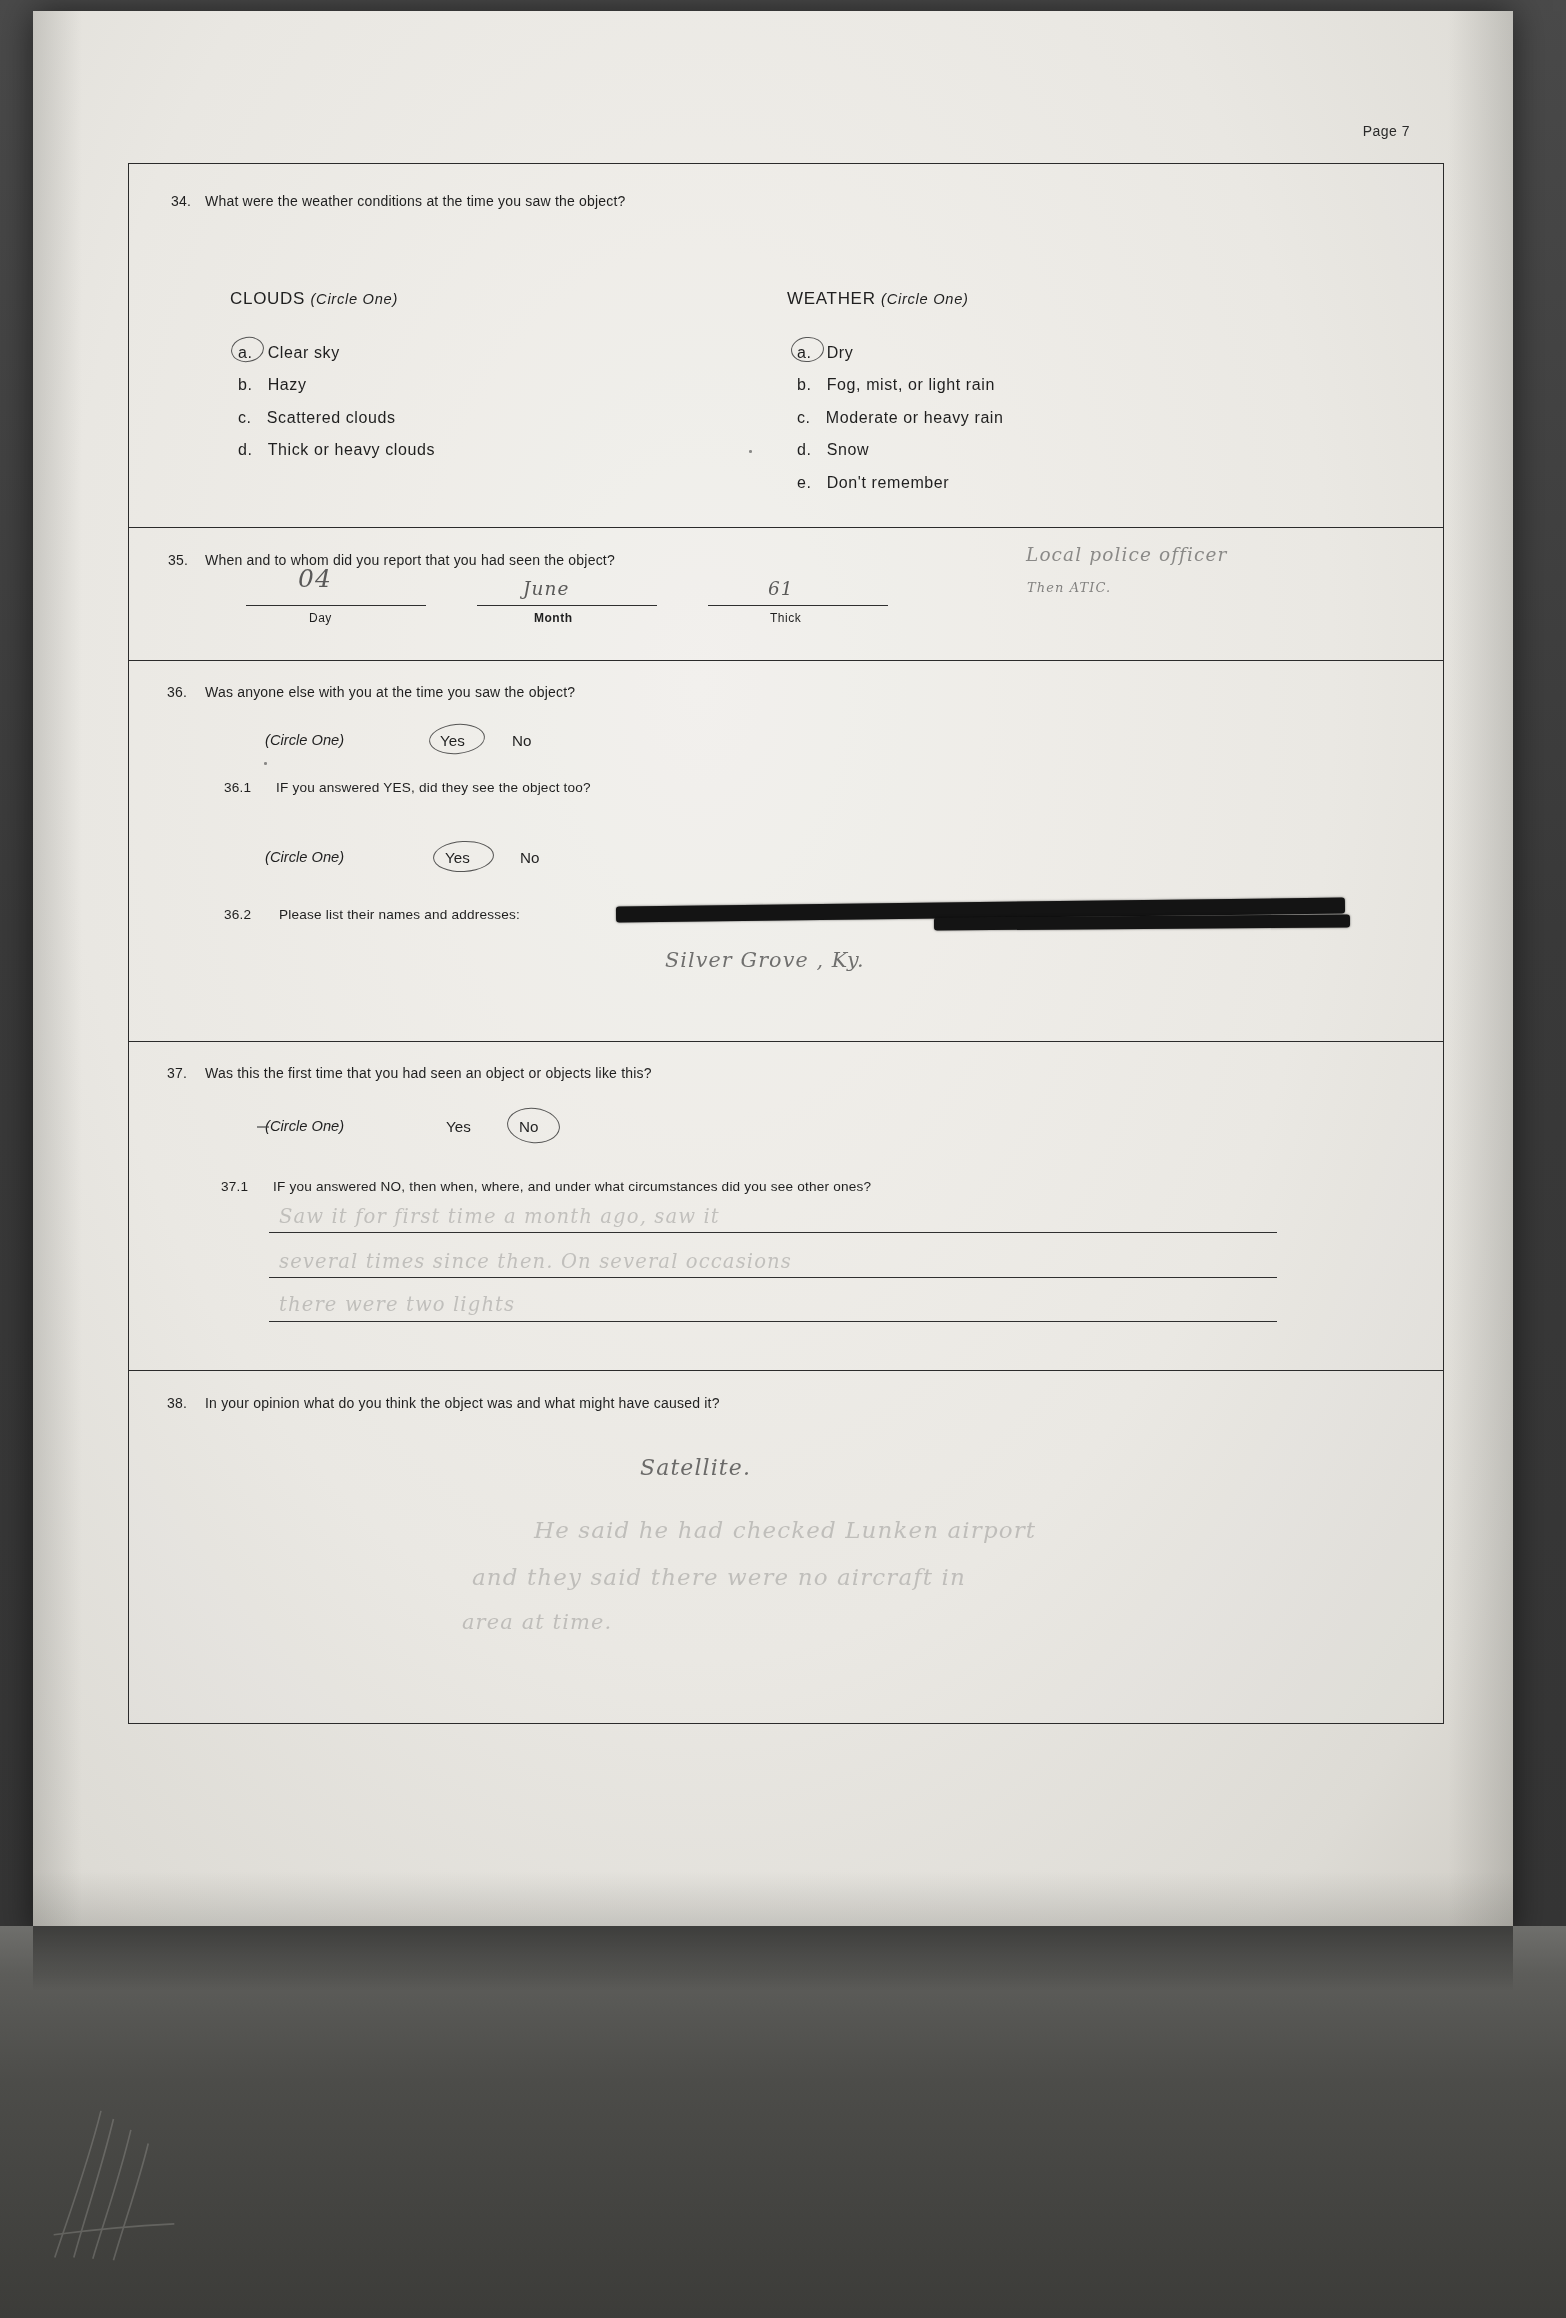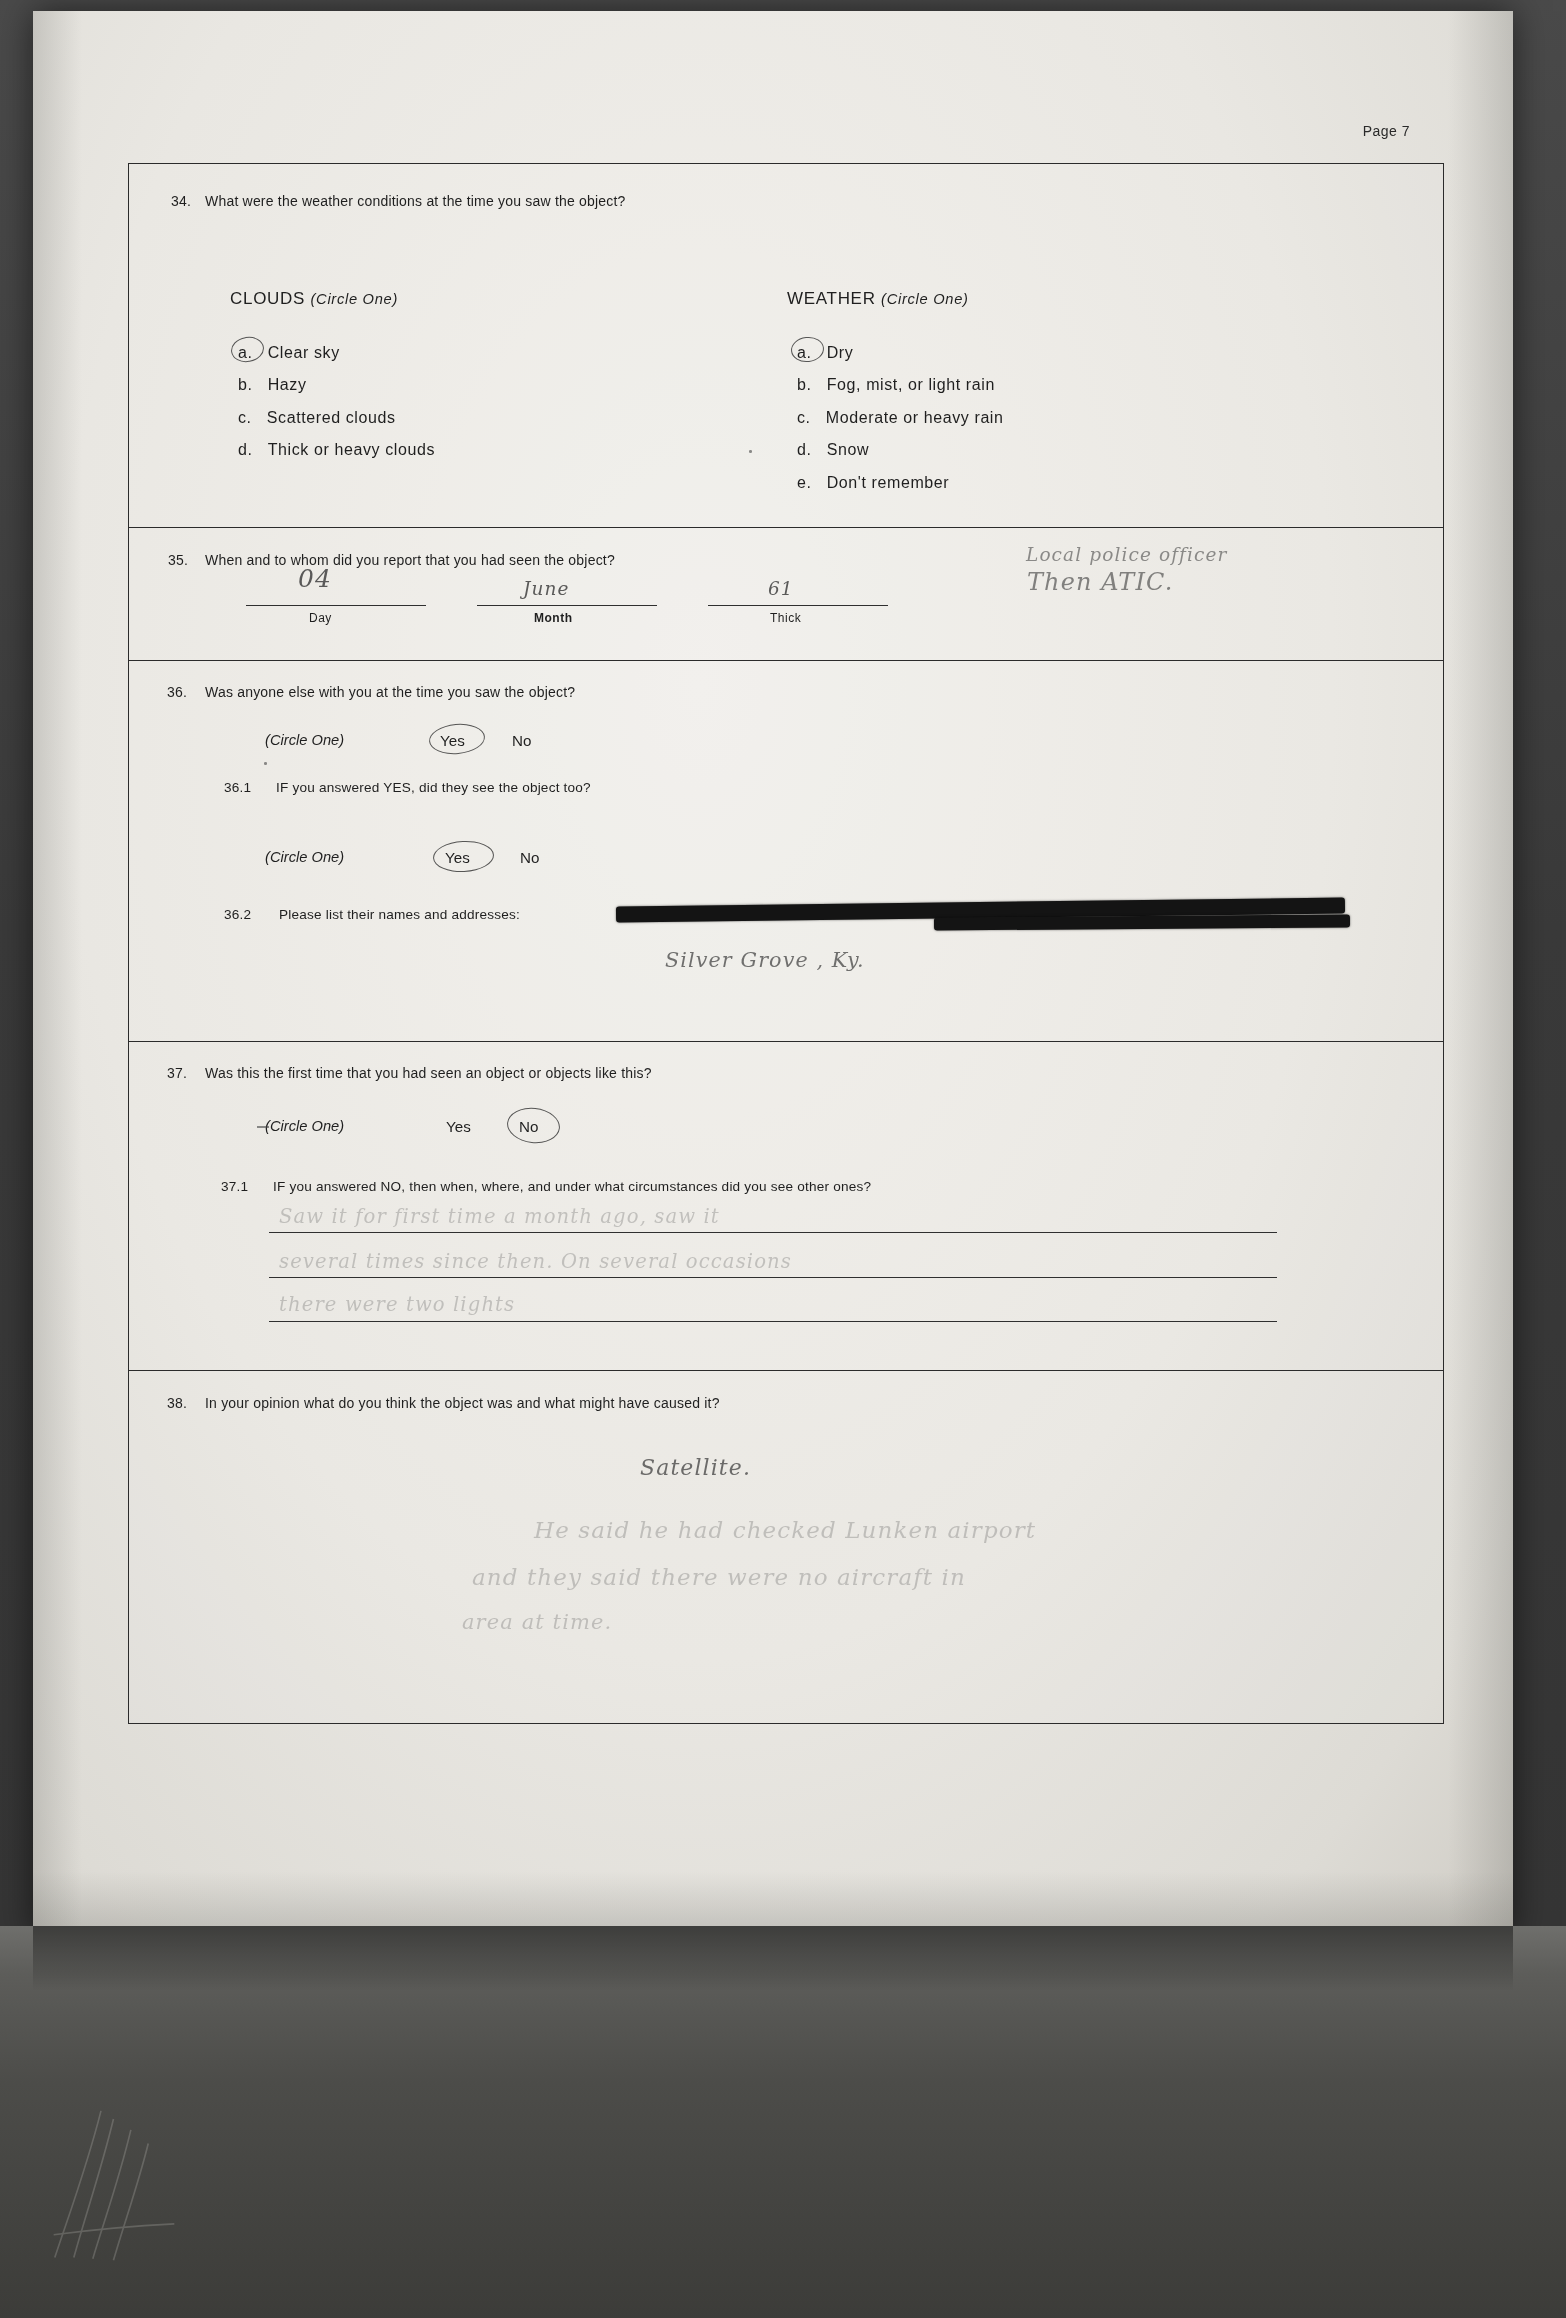--- a/index.html
+++ b/index.html
@@ -238,21 +238,21 @@
       </div>
 
       <div class="dot" style="left:620px; top:286px;"></div>
     </div>
 
     <div class="sec" style="height:133px;">
       <div class="q" style="left:39px; top:24px;">35.</div>
       <div class="q" style="left:76px; top:24px;">When and to whom did you report that you had seen the object?</div>
 
       <div class="hw" style="left:897px; top:16.3px; font-size:18.5px; opacity:.55;">Local police officer</div>
-      <div class="hw" style="left:898px; top:40px; font-size:24px; opacity:.6;">Then  ATIC.</div>
+      <div class="hw" style="left:898px; top:52px; font-size:13px; opacity:.6;">Then  ATIC.</div>
 
       <div class="rule" style="left:117px; top:77px; width:180px;"></div>
       <div class="hw" style="left:169px; top:36px; font-size:25px;">04</div>
       <div class="lbl" style="left:180px; top:83px;">Day</div>
 
       <div class="rule" style="left:348px; top:77px; width:180px;"></div>
       <div class="hw" style="left:394px; top:50px; font-size:18.5px;">June</div>
       <div class="lbl" style="left:405px; top:83px;font-weight:bold;">Month</div>
 
       <div class="rule" style="left:579px; top:77px; width:180px;"></div>

